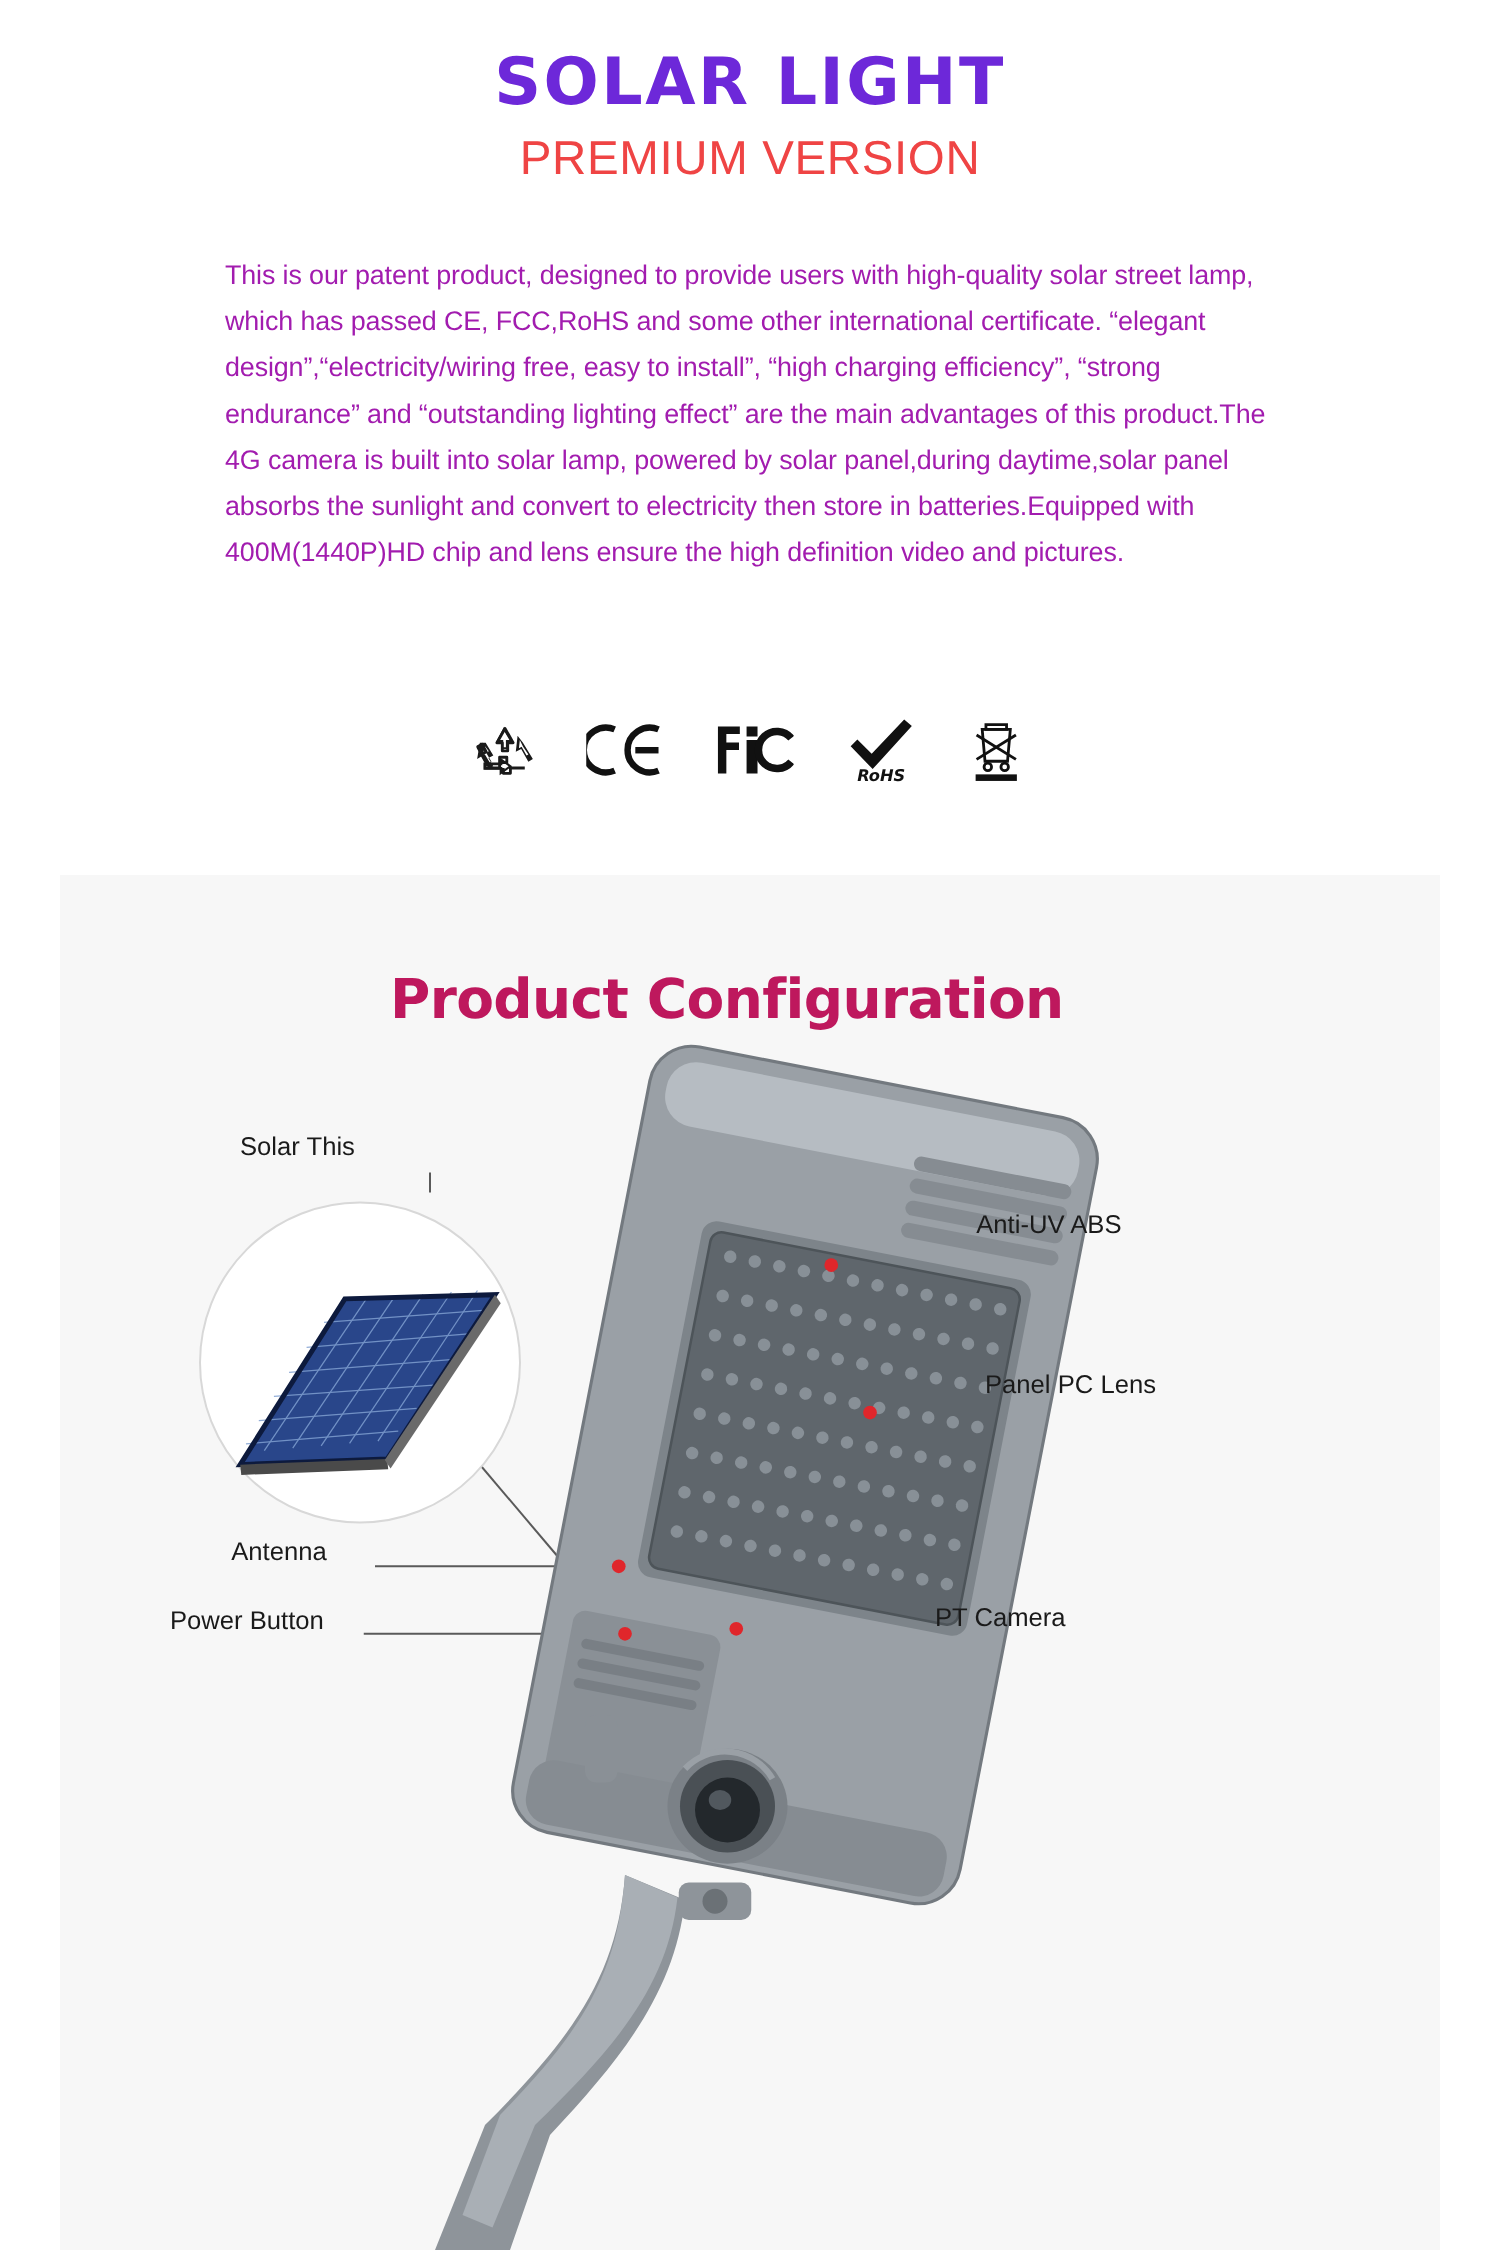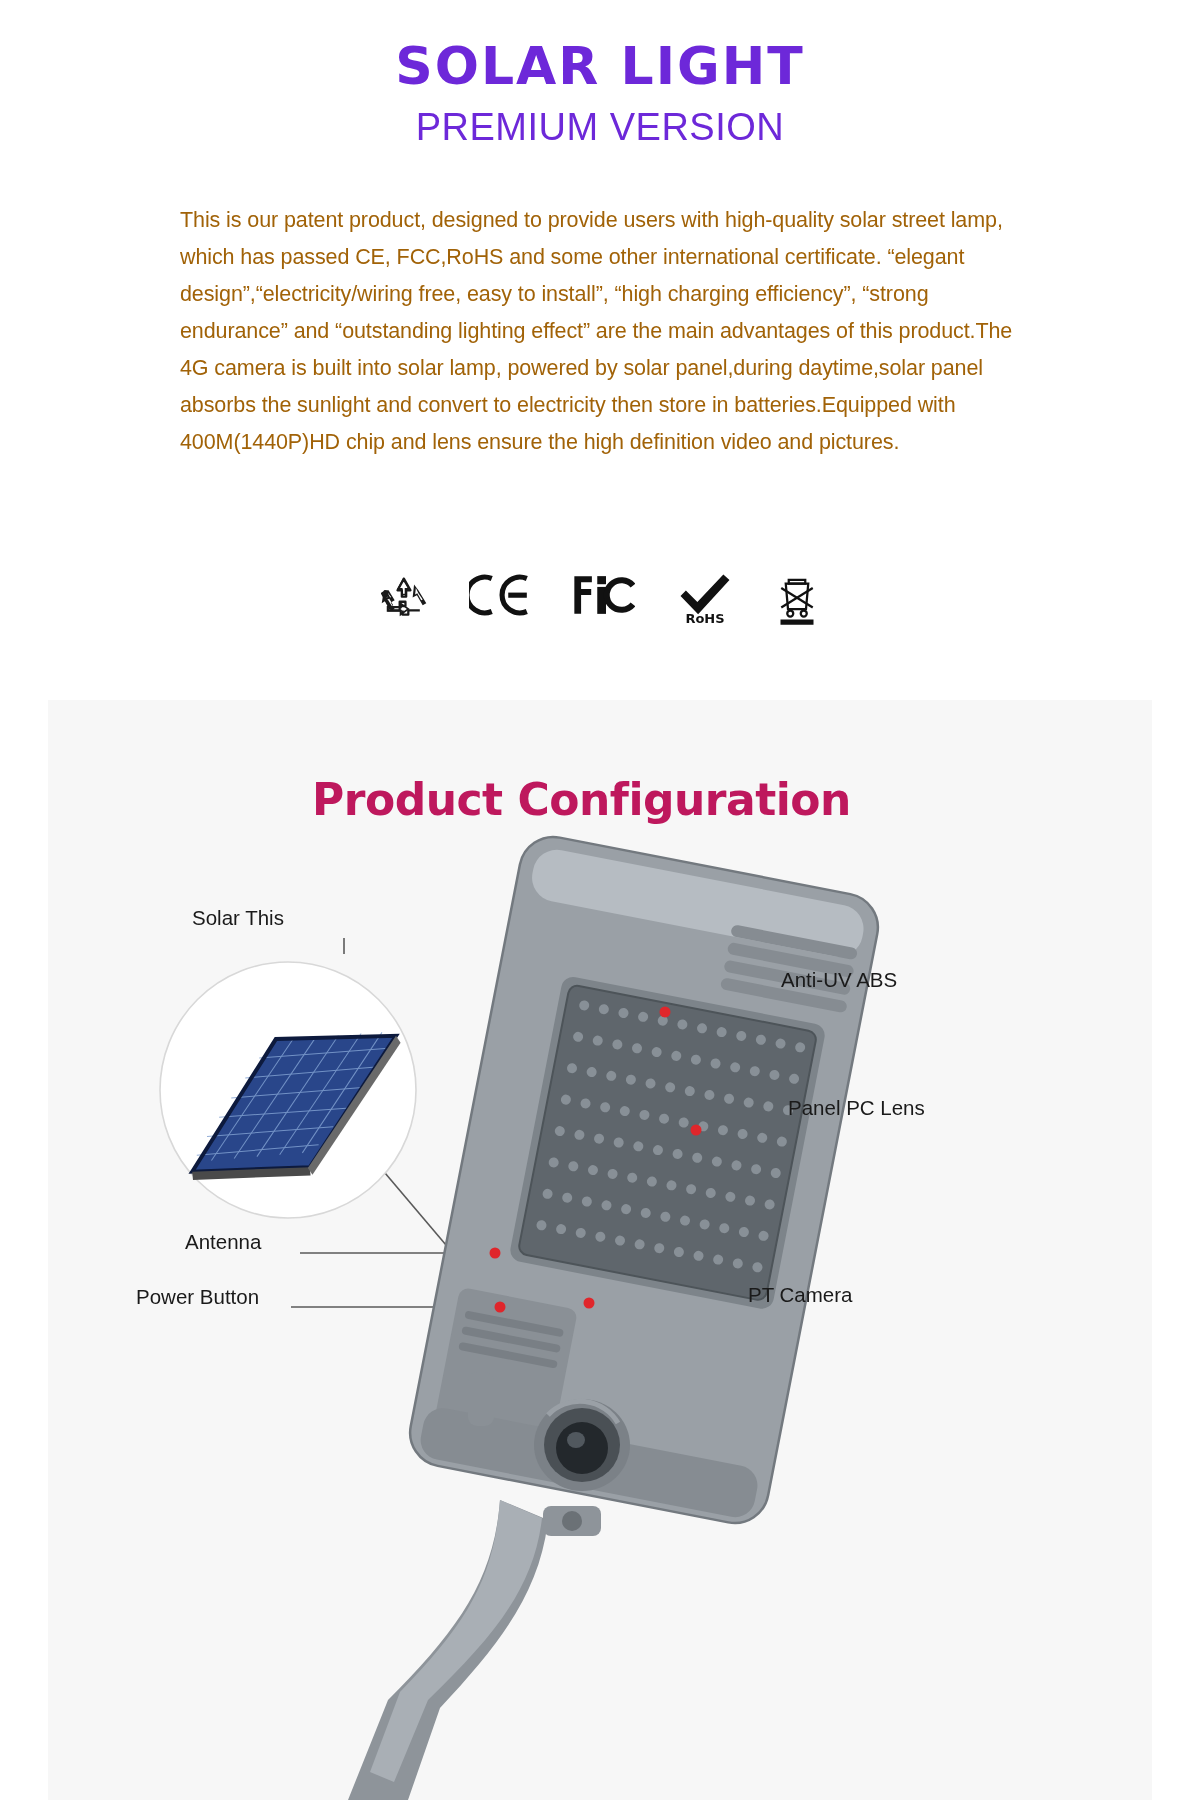--- a/index.html
+++ b/index.html
@@ -13,35 +13,35 @@
   
   .hero { padding-top:40px; text-align:center; }
   .hero-title {
     font-family:"DejaVu Sans", sans-serif;
     font-size:52px; font-weight:bold; letter-spacing:2px;
     color:#6d28d9; line-height:1.0;
   }
   .hero-sub {
     font-family:"Liberation Sans", sans-serif;
     font-size:38px; font-weight:400; letter-spacing:0.5px;
-    color:#6d28d9; margin-top:16px; line-height:1.0;
+    color:#ef4444; margin-top:16px; line-height:1.0;
   }
 
   
   .desc-wrap { margin:56px auto 0; width:840px; }
   .desc {
     font-family:"Liberation Sans", sans-serif;
-    font-size:21.5px; line-height:1.72; color:#a16207;
+    font-size:21.5px; line-height:1.72; color:#a21caf;
     text-align:left; letter-spacing:-0.1px;
   }
 
   
   .certs {
     margin-top:112px; display:flex; justify-content:center;
-    align-items:flex-start; gap:42px;
+    align-items:center; gap:42px;font-style:italic;
   }
   .cert { display:flex; align-items:flex-end; justify-content:center; }
 
   
   .config-panel {
     position:absolute; left:48px; top:700px;
     width:1104px; height:1100px; background:#f7f7f7;
   }
   .config-title {
     position:absolute; left:264px; top:74px;

